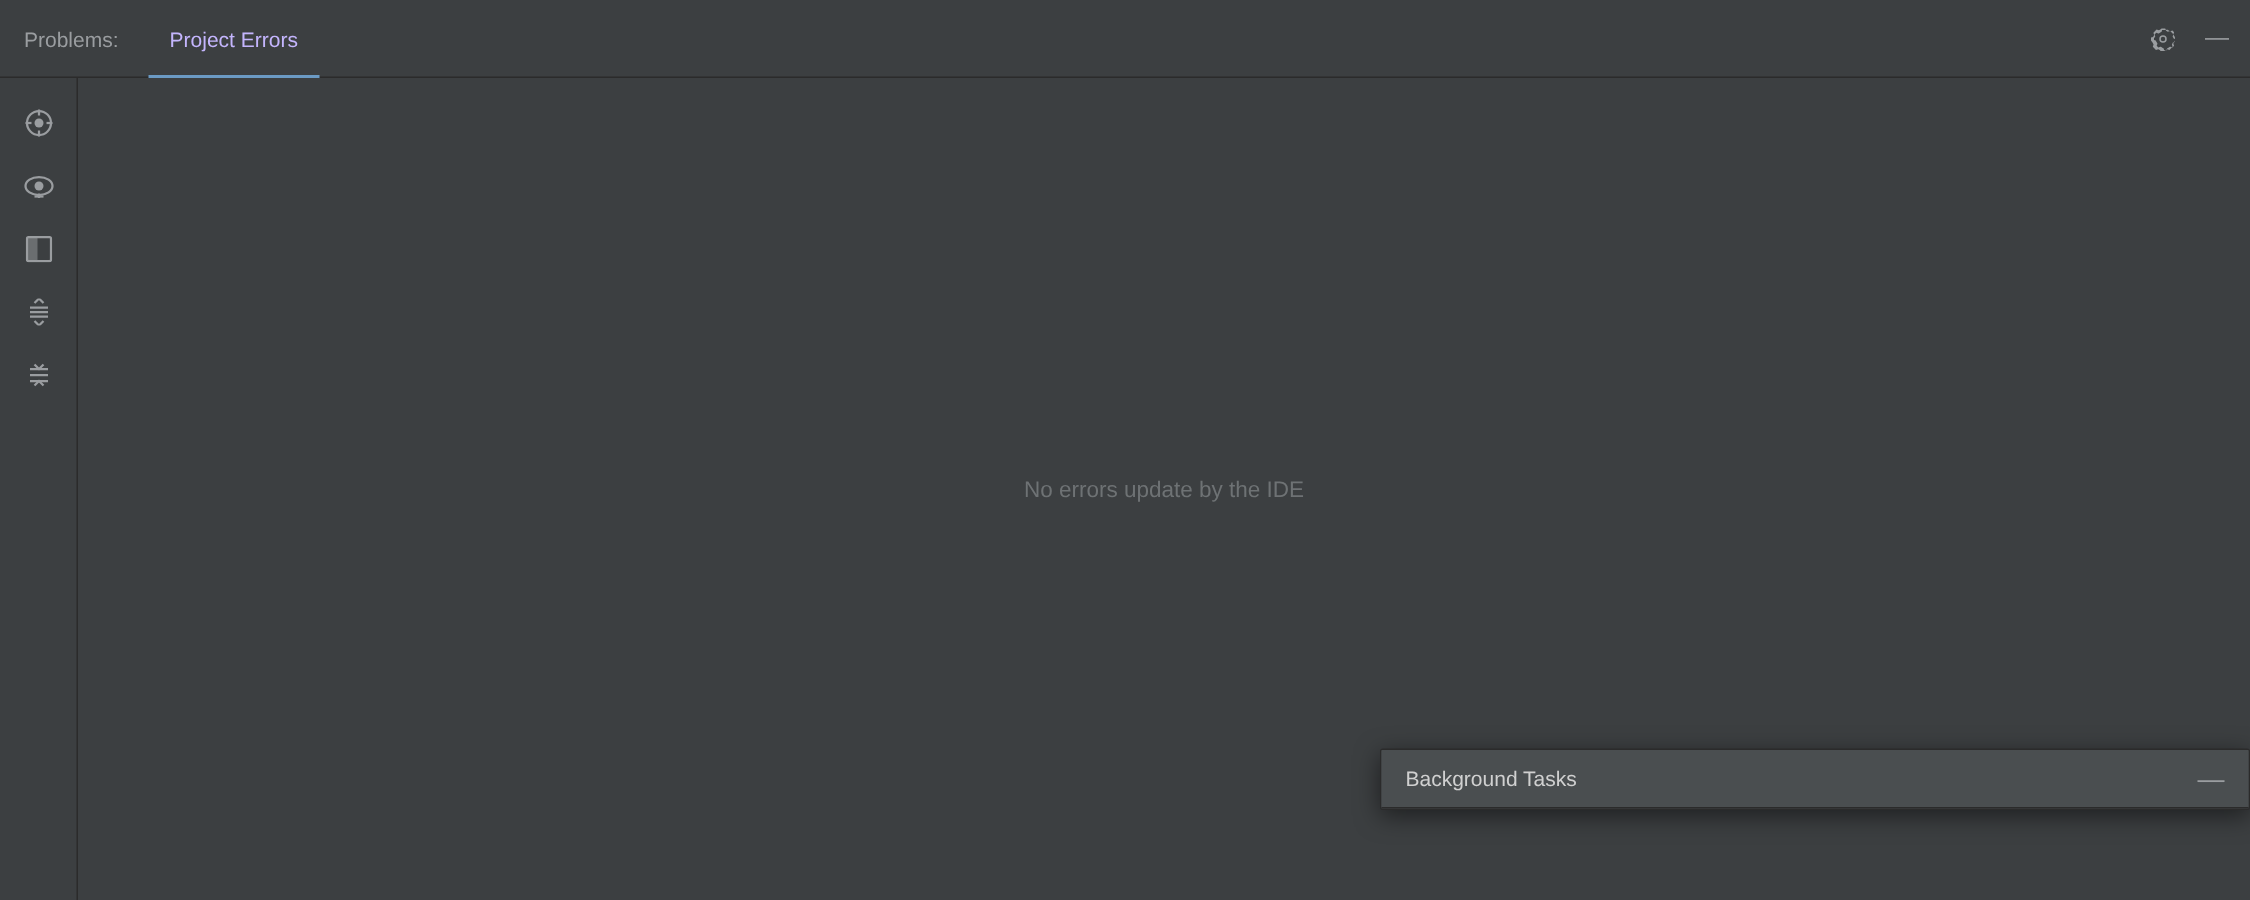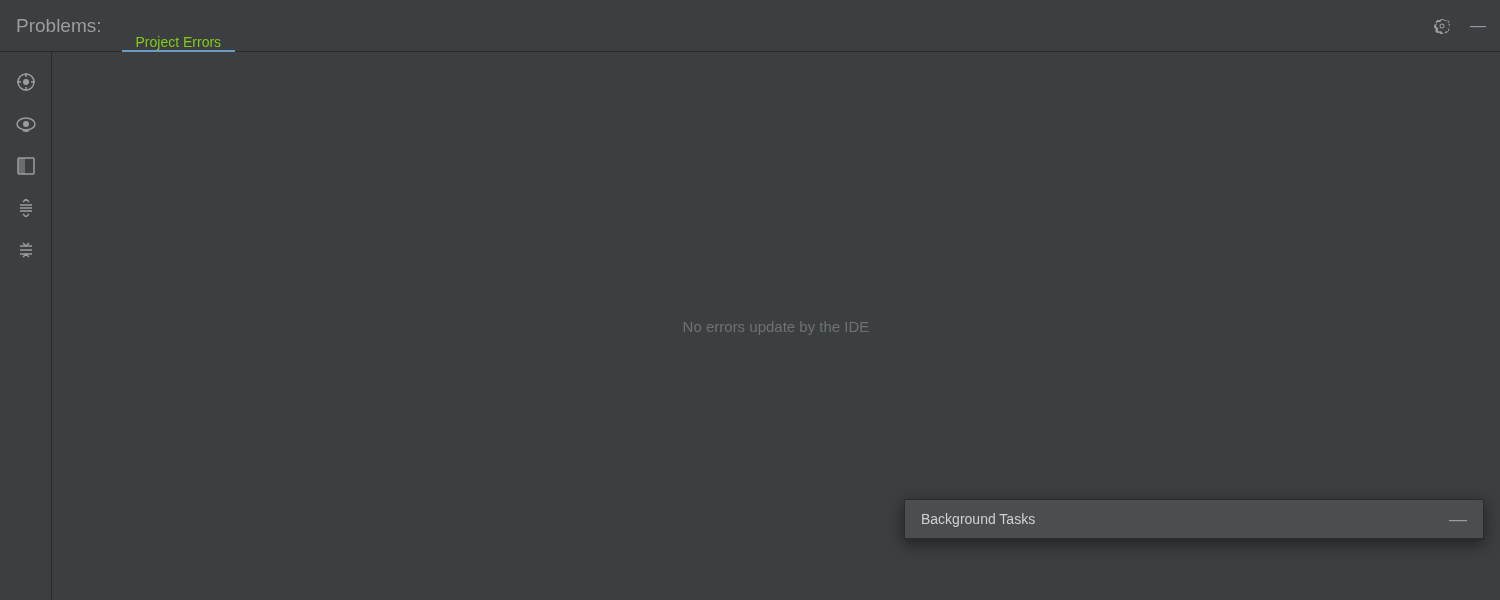--- a/index.html
+++ b/index.html
@@ -21,43 +21,42 @@
       align-items: center;
       background: #3c3f41;
       border-bottom: 1px solid #2b2b2b;
       height: 52px;
       padding: 0 8px;
       flex-shrink: 0;
     }
 
     .header-label {
       color: #9a9da0;
-      font-size: 19px;
+      font-size: 14px;
       font-weight: 500;
       margin-right: 12px;
       padding: 0 8px;
     }
 
     .tab {
       display: flex;
       align-items: center;
       height: 100%;
       padding: 0 14px;
       font-size: 14px;
       cursor: pointer;
       color: #9a9da0;
       border-bottom: 2px solid transparent;
       position: relative;
       top: 1px;
     }
 
     .tab.active {
-      color: #84cc16;
+      color: #c4b5fd;
       border-bottom: 2px solid #6b9ac4;
-      align-items: flex-end;
     }
 
     .header-spacer {
       flex: 1;
     }
 
     .header-actions {
       display: flex;
       align-items: center;
       gap: 8px;
@@ -119,21 +118,21 @@
 
     .empty-message {
       color: #6e7274;
       font-size: 15px;
     }
 
     
     .bg-tasks-panel {
       position: absolute;
       bottom: 60px;
-      right: 16px;
+      right: 0;
       width: 580px;
       background: #45494a;
       border: 1px solid #2b2b2b;
       border-radius: 2px;
       box-shadow: 0 4px 16px rgba(0,0,0,0.5);
     }
 
     .bg-tasks-header {
       display: flex;
       align-items: center;

